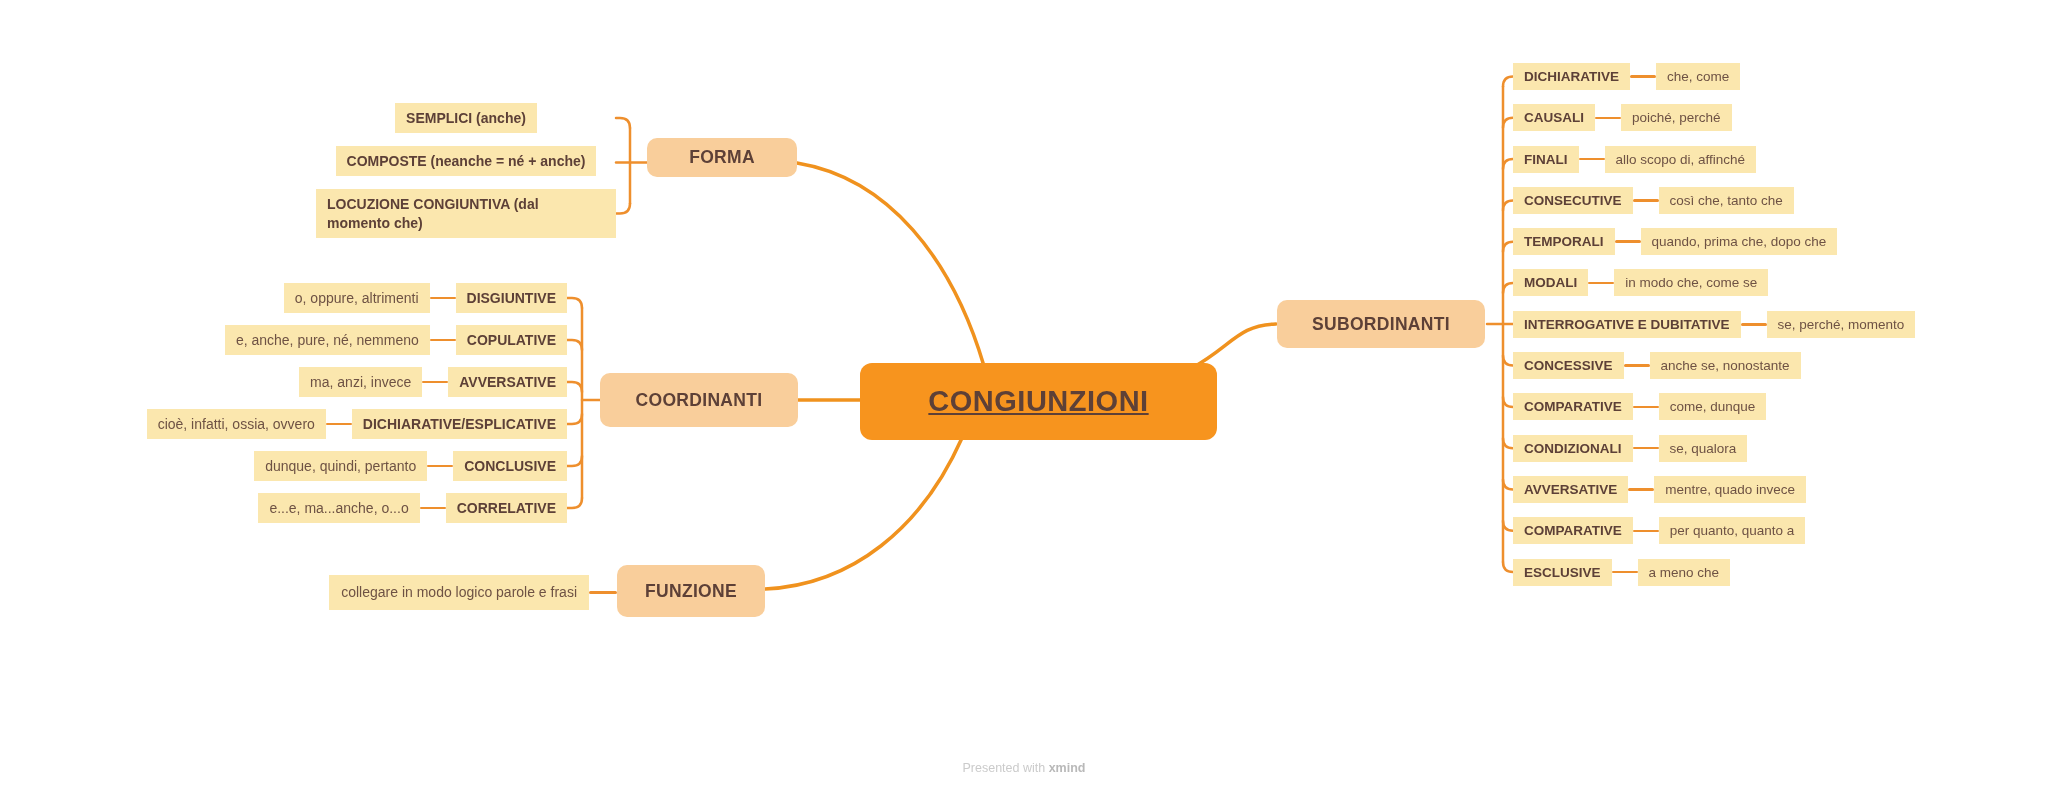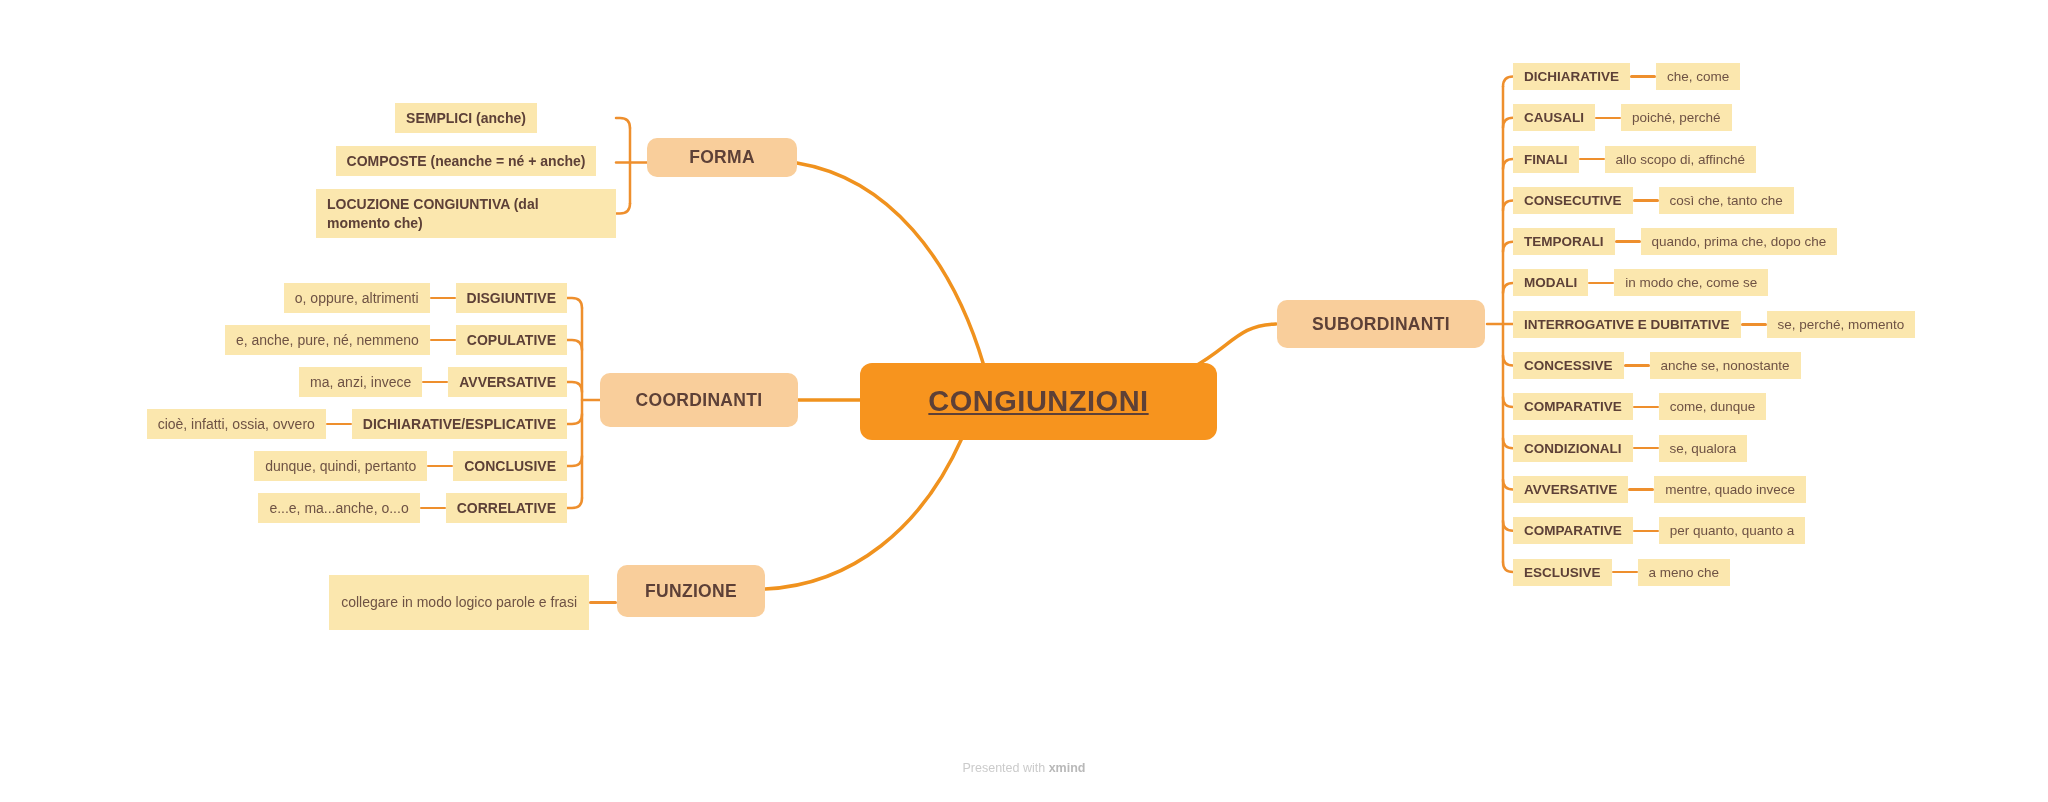--- a/index.html
+++ b/index.html
@@ -31,21 +31,21 @@
        display:flex;align-items:center;justify-content:center;background:var(--orange);
        color:var(--ink);font-weight:bold;font-size:29px;letter-spacing:.5px;border-radius:12px;text-decoration:underline;}
 
   .col{position:absolute;display:flex;flex-direction:column;}
   #forma-rows{top:103px;right:1432px;gap:13px;align-items:center;}
   #forma-rows .box{font-size:14px;line-height:19px;padding:5.5px 11px;}
   #coord-rows{top:283px;right:1481px;gap:12px;align-items:flex-end;}
   #coord-rows .box{font-size:14px;line-height:19px;padding:5.5px 11px;}
   #sub-rows{top:63px;left:1513px;gap:14.3px;align-items:flex-start;}
   #funz-row{position:absolute;top:575px;right:1431px;display:flex;align-items:center;}
-  #funz-row .box{font-size:14px;line-height:19px;padding:18px 12px;}
+  #funz-row .box{font-size:14px;line-height:19px;padding:8px 12px;}
 
   .mm-row{display:flex;align-items:center;}
   .dash{width:26px;height:2.5px;background:var(--line);flex:none;border-radius:2px;}
   #funz-row .dash{width:28px;}
   .wrap2{white-space:normal;max-width:300px;text-align:left;}
 
   .footer{position:absolute;left:0;right:0;top:761px;text-align:center;
           font-size:12.5px;color:#CBCBCB;}
   .footer .brand{font-weight:bold;color:#B9B9B9;}
 </style>

